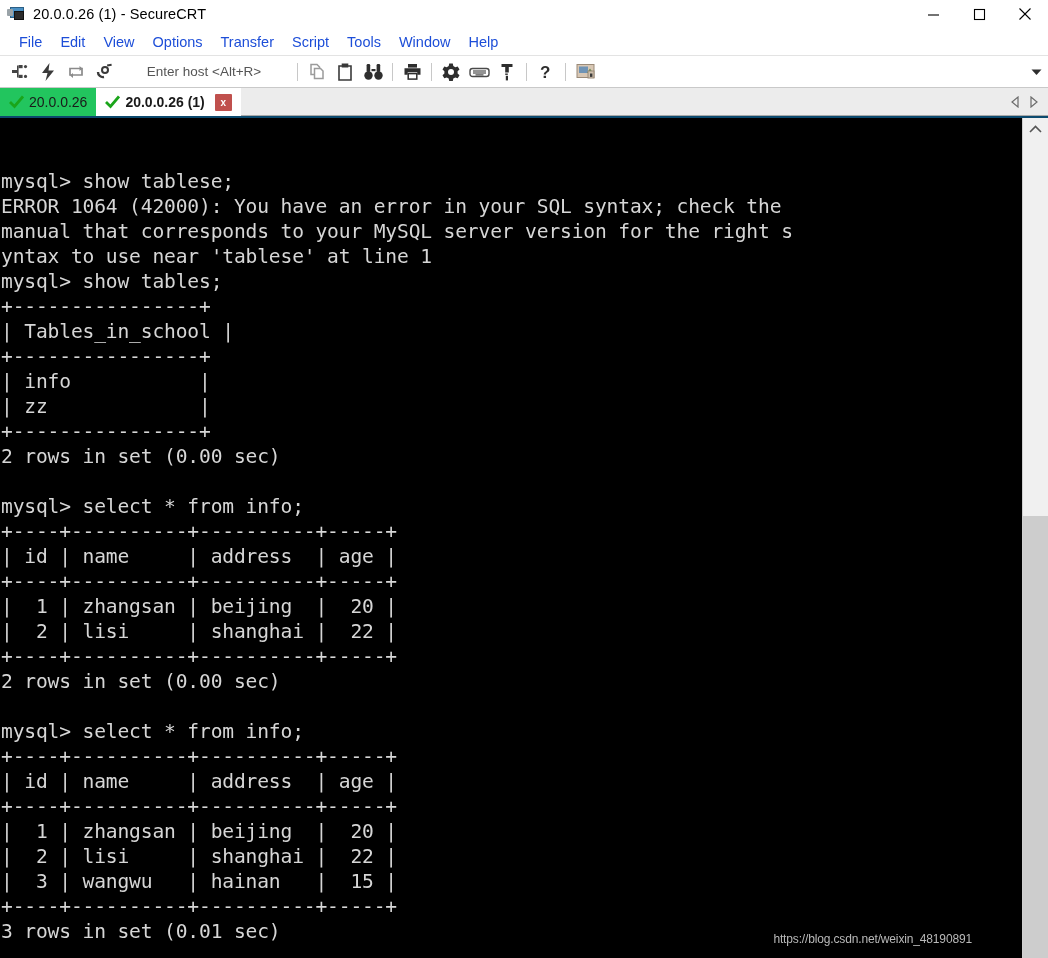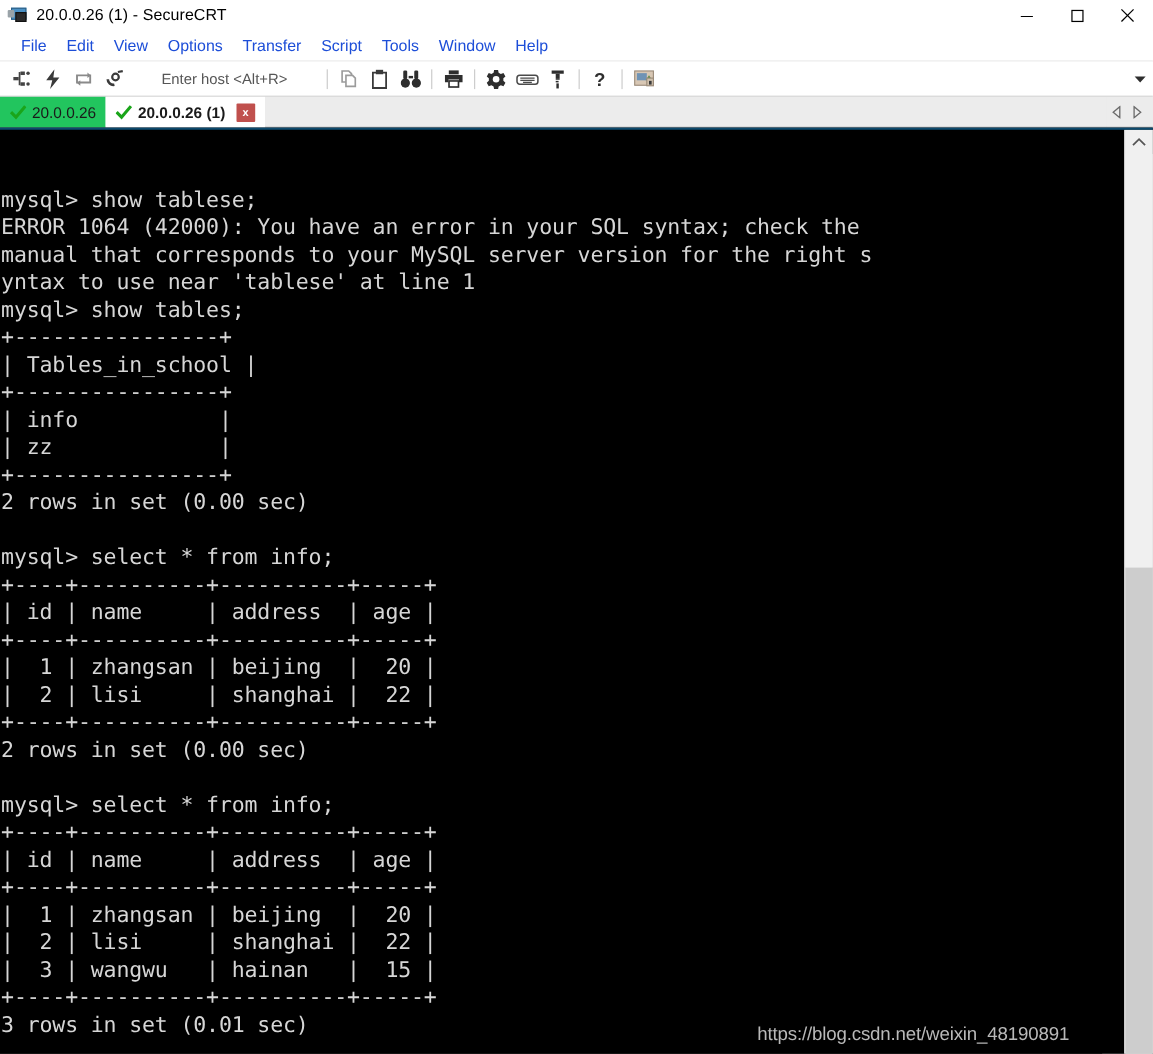--- a/index.html
+++ b/index.html
@@ -231,21 +231,21 @@
     overflow: hidden;
     letter-spacing: -0.15px;
     position: relative;
   }
   .term-line { height: 25px; }
   .watermark {
     position: absolute;
     right: 30px;
     bottom: 6px;
     font-family: "Liberation Sans", sans-serif;
-    font-size: 17px;
+    font-size: 12px;
     color: #b9b9b9;
     white-space: nowrap;
     pointer-events: none;
     margin-left: 30px;
   }
 
   
   .scrollbar {
     width: 26px;
     flex: 0 0 26px;

